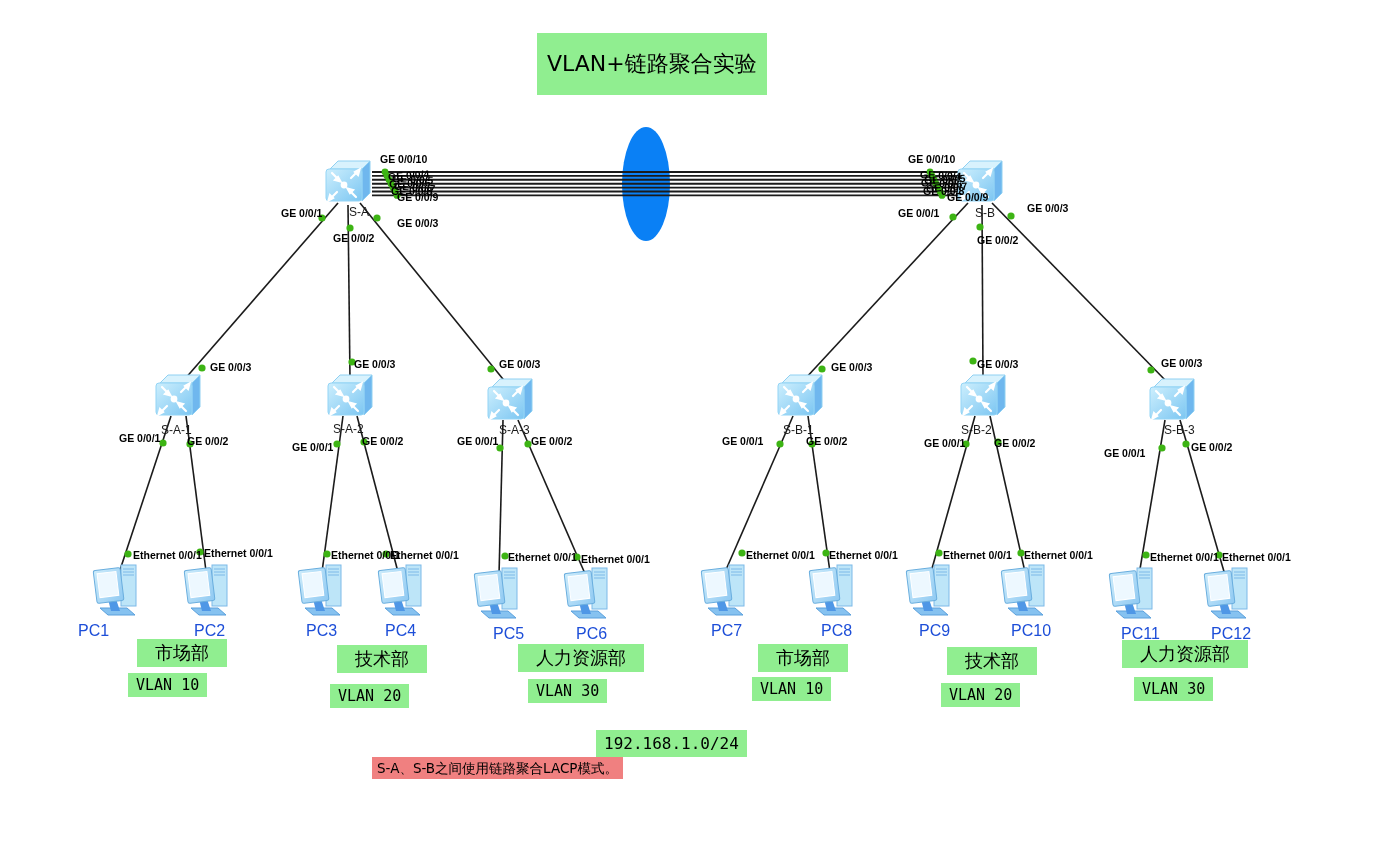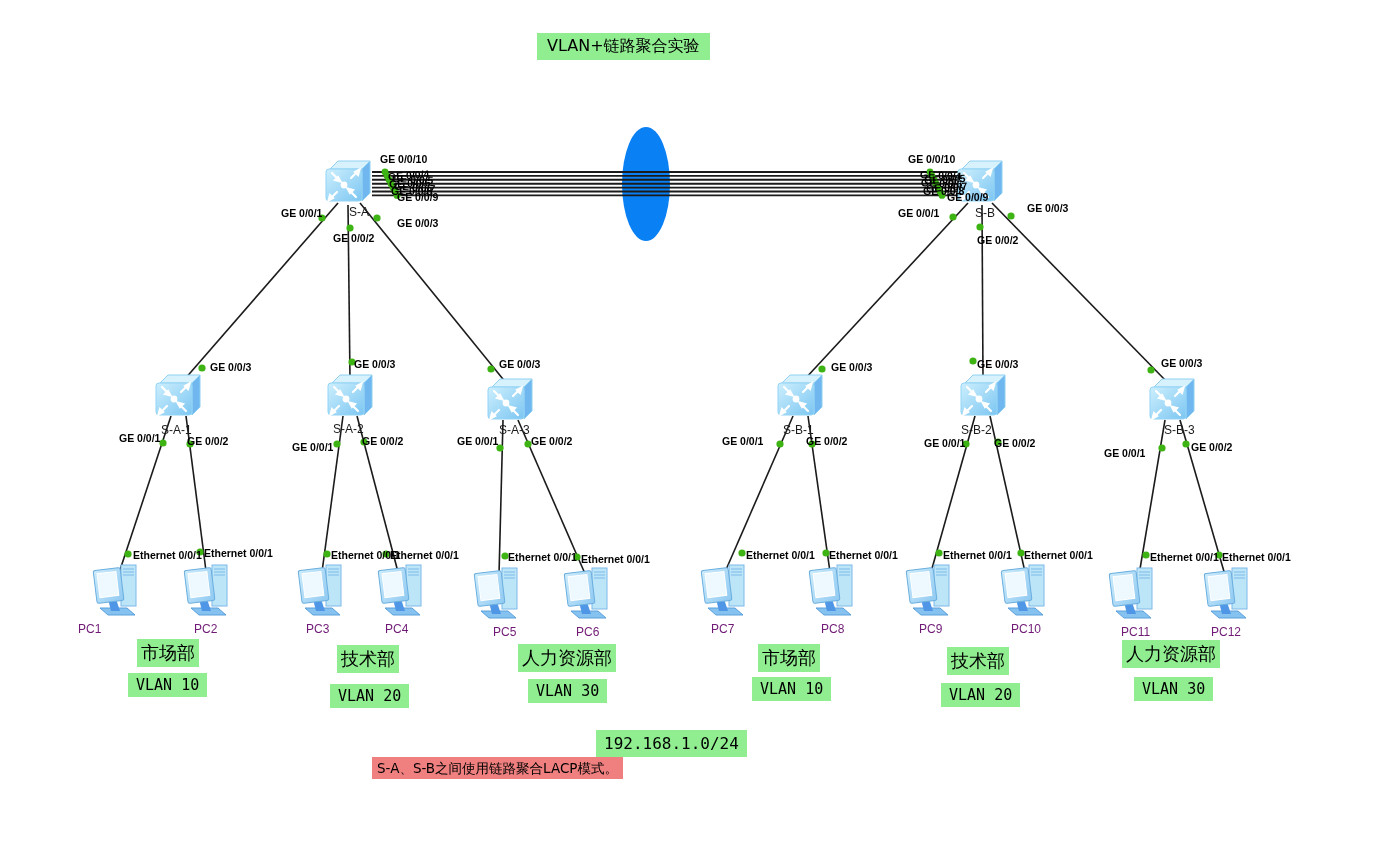--- a/index.html
+++ b/index.html
@@ -7,24 +7,24 @@
        font-family:"Liberation Sans",sans-serif;}
   .stage{position:absolute;left:0;top:0;width:1375px;height:843px;}
   svg.wires{position:absolute;left:0;top:0;}
   .wire{stroke:var(--link_black);stroke-width:1.6;}
   .bwire{stroke:var(--link_black);stroke-width:1.9;}
   .dot{fill:var(--link_green);}
   .dev{position:absolute;}
   .plabel{position:absolute;font-size:10.5px;font-weight:700;color:#000;
           white-space:nowrap;line-height:12px;}
   .nlabel{position:absolute;font-size:12px;color:#1a1a1a;white-space:nowrap;}
-  .pclabel{position:absolute;font-size:12px;color:#701a75;white-space:nowrap;}
+  .pclabel{position:absolute;font-size:16px;color:#1d4ed8;white-space:nowrap;}
   .glabel{position:absolute;background:var(--highlight_green);color:#000;white-space:nowrap;}
-  .title{font-family:"DejaVu Sans",sans-serif;font-size:16px;padding:3px 10px;}
-  .dept{font-family:"DejaVu Sans",sans-serif;font-size:18px;padding:2px 4px;}
+  .title{font-family:"DejaVu Sans",sans-serif;font-size:22px;padding:16px 10px;}
+  .dept{font-family:"DejaVu Sans",sans-serif;font-size:18px;padding:2px 18px;}
   .vlan{font-family:"DejaVu Sans Mono",monospace;font-size:15px;padding:3px 8px;}
   .net{font-family:"DejaVu Sans Mono",monospace;font-size:16px;padding:4px 8px;}
   .notes{position:absolute;background:var(--note_red);color:#000;
          font-family:"DejaVu Sans",sans-serif;font-size:13.5px;line-height:20px;
          padding:1px 5px;white-space:nowrap;}
 </style>
 </head>
 <body>
 
 <svg width="0" height="0" style="position:absolute">

